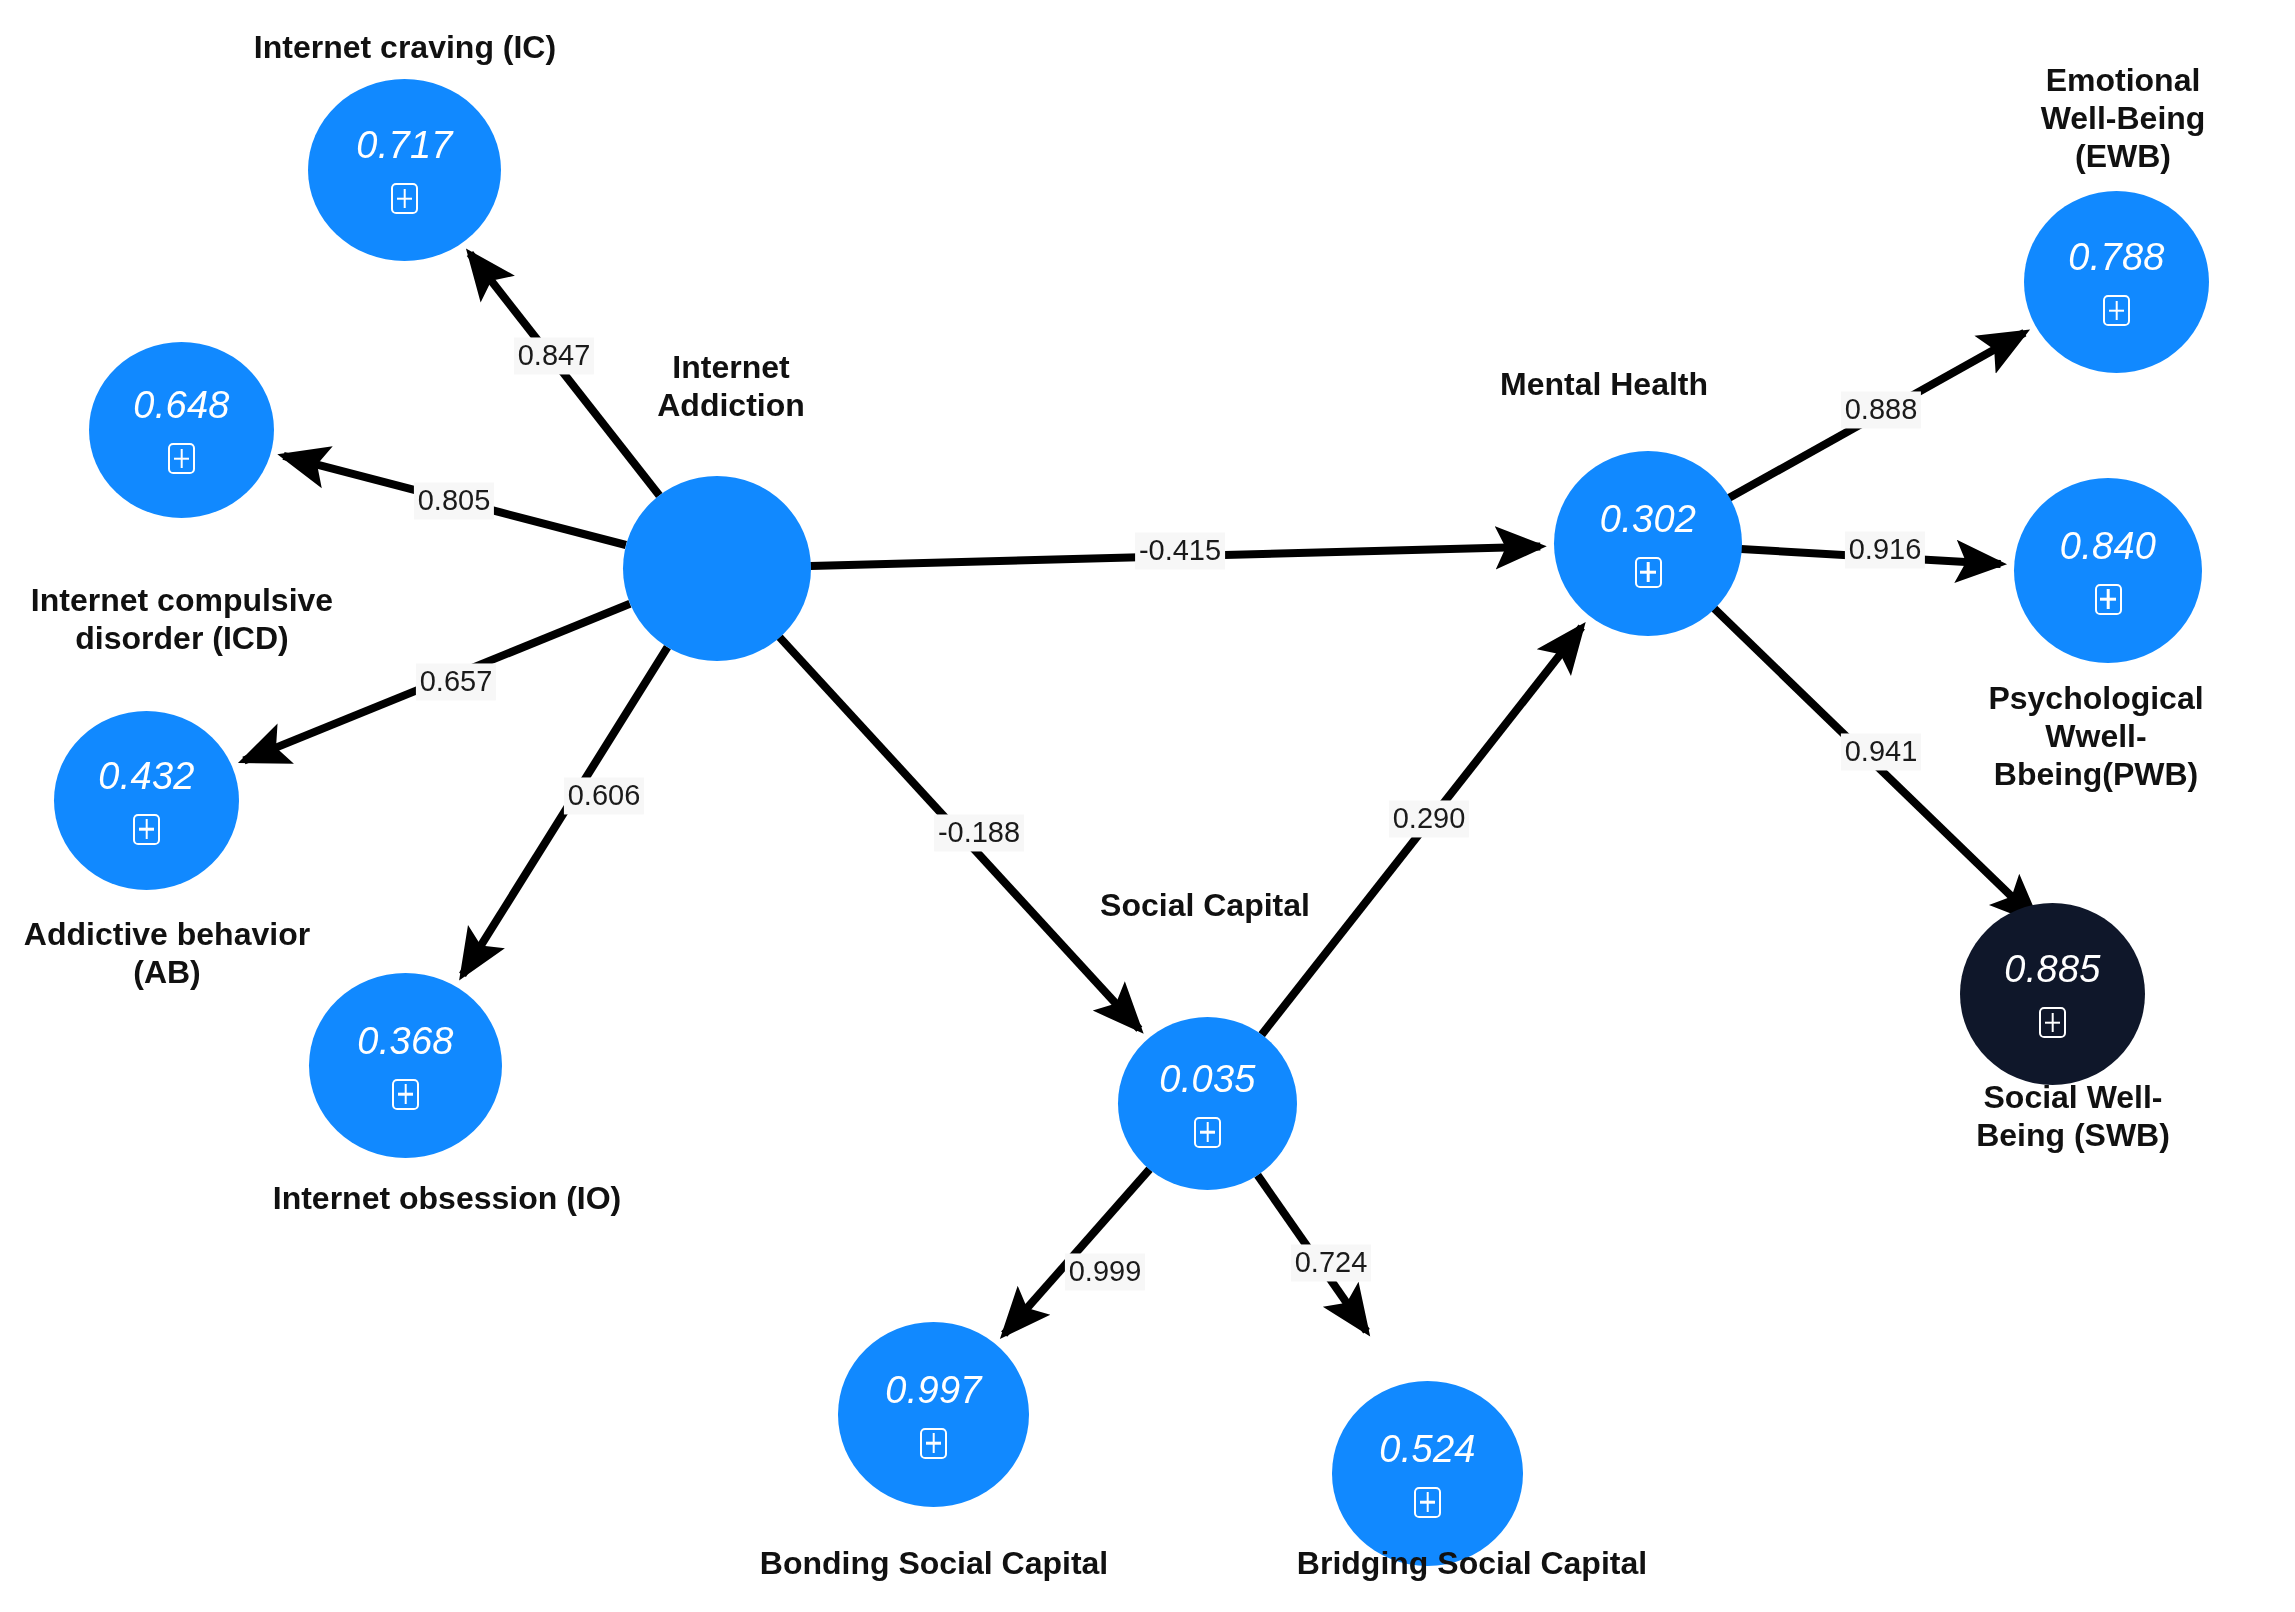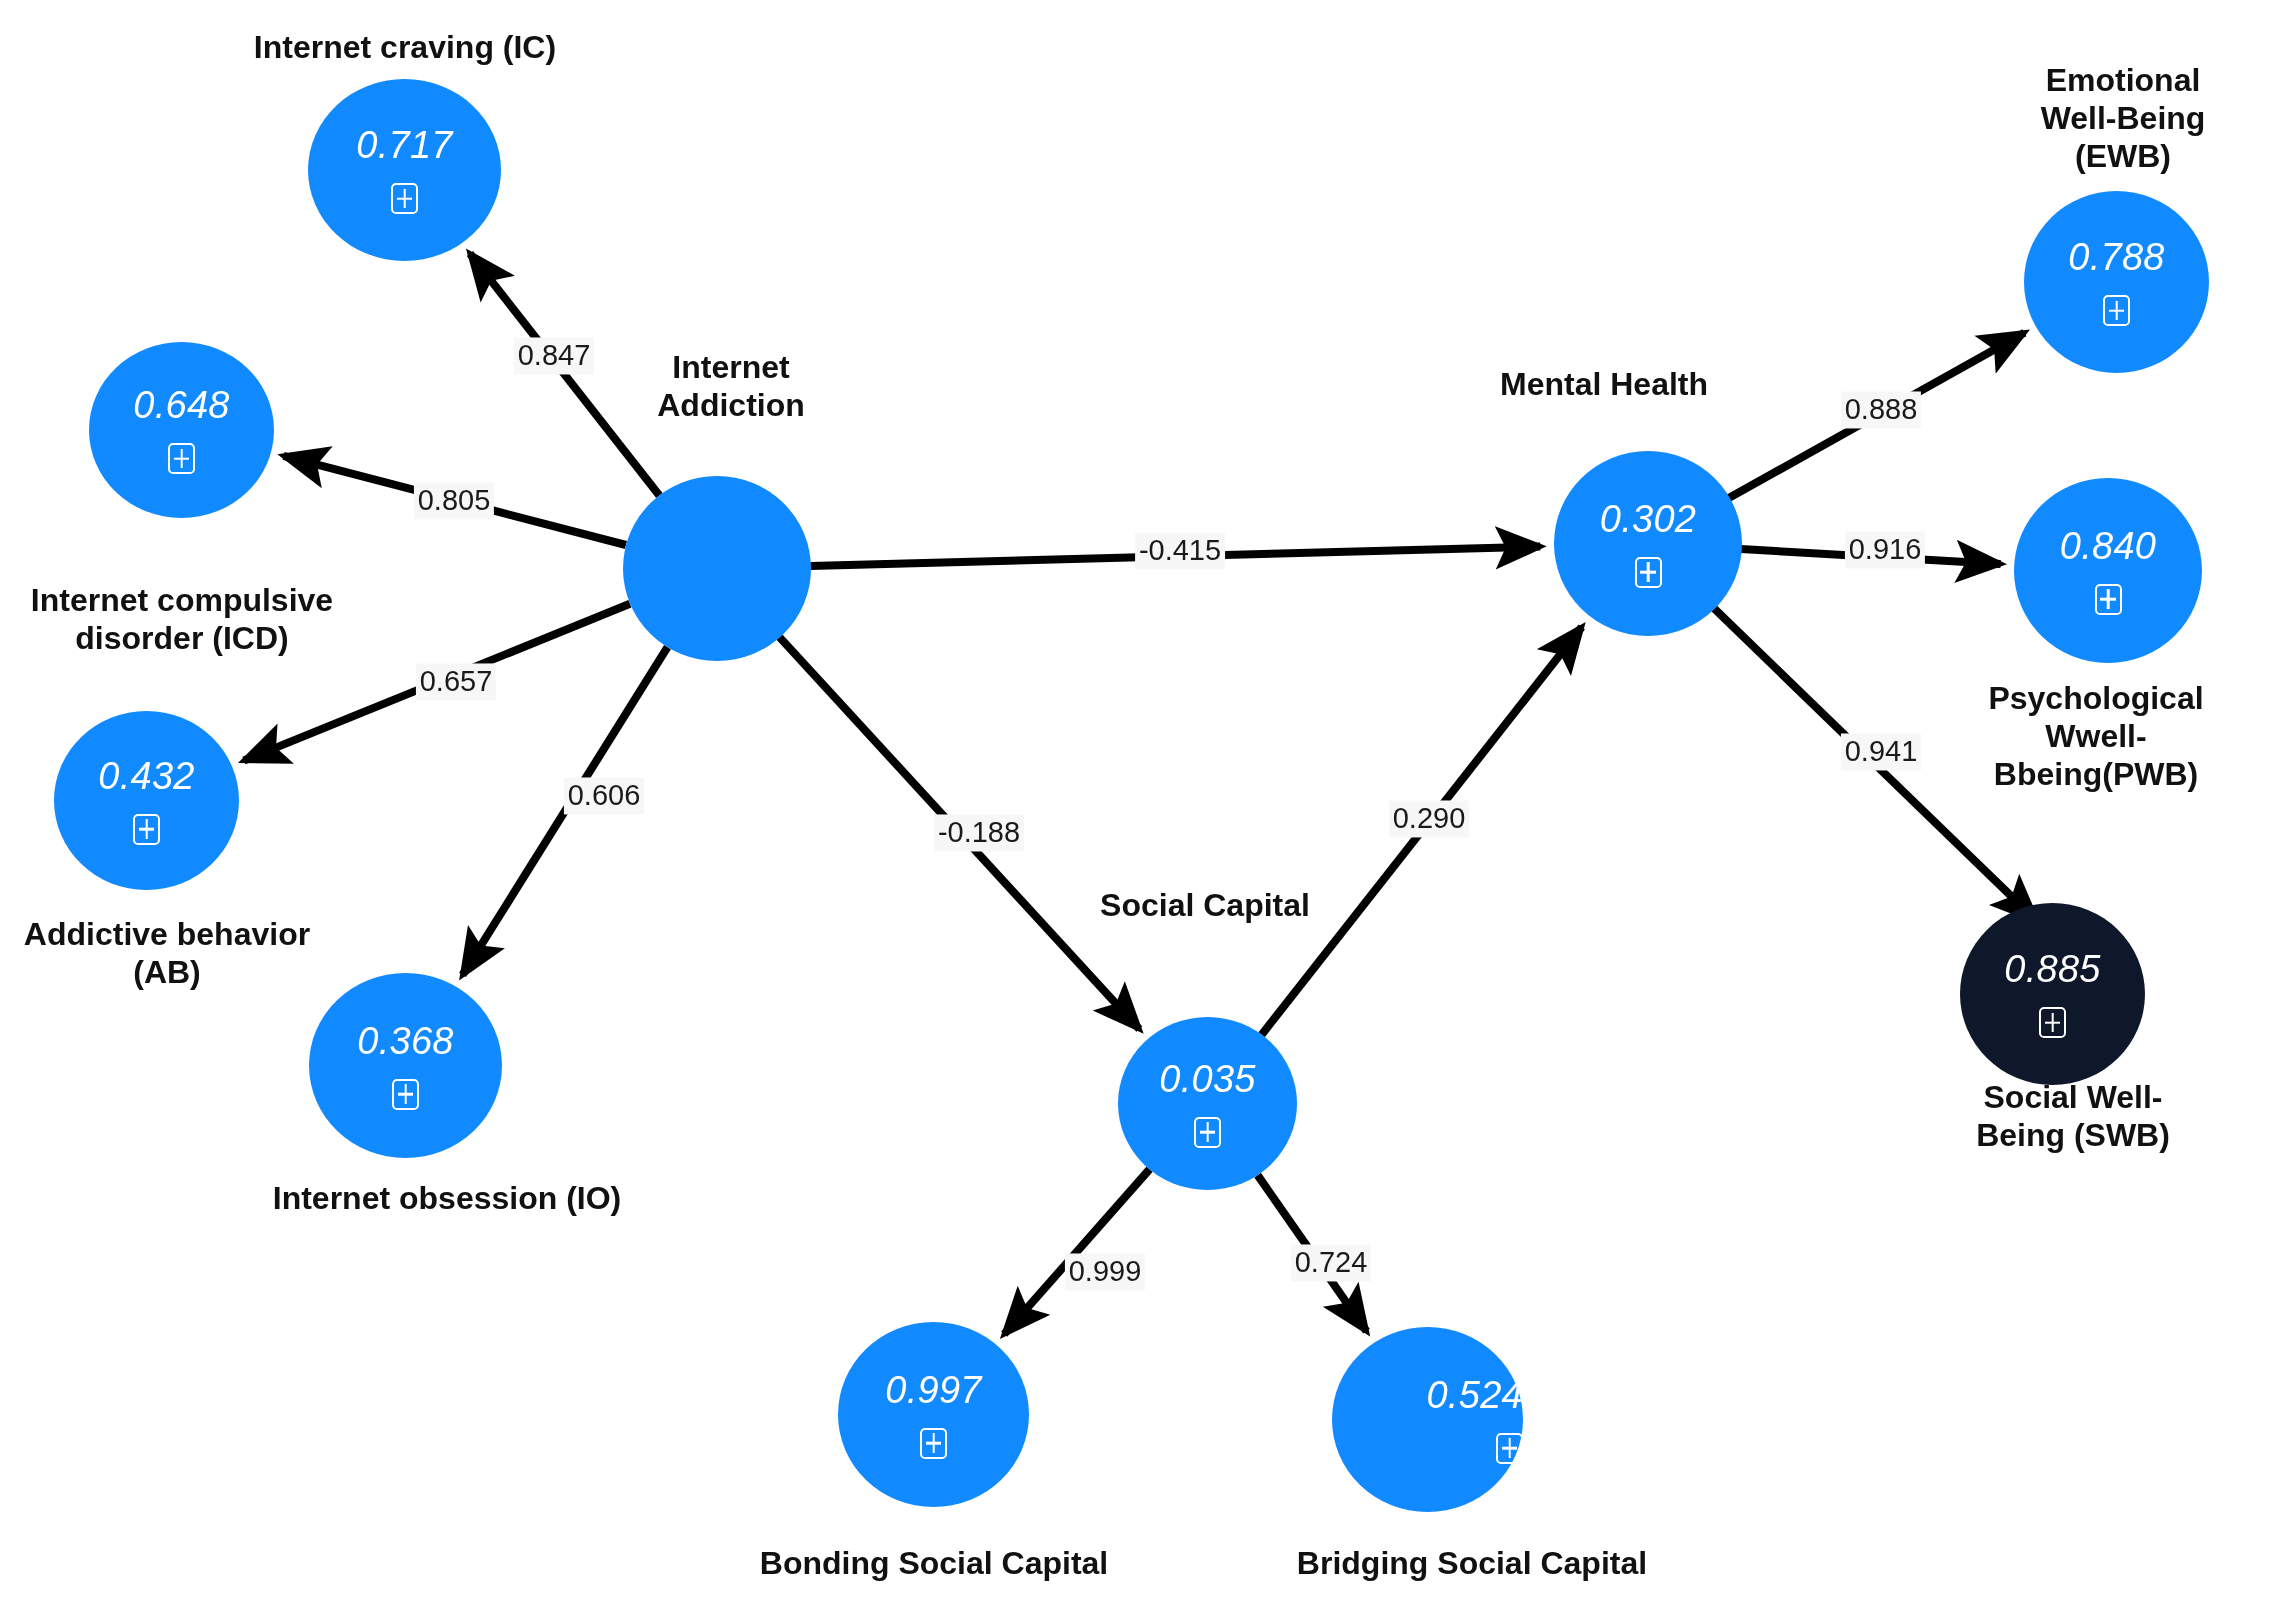--- a/index.html
+++ b/index.html
@@ -153,21 +153,21 @@
         <div class="plus-icon"></div>
       </div>
       <div class="node" style="left: 1118px; top: 1017px; width: 179px; height: 173px; background: rgb(17, 137, 255);">
         <div class="node-value">0.035</div>
         <div class="plus-icon"></div>
       </div>
       <div class="node" style="left: 838px; top: 1322px; width: 191px; height: 185px; background: rgb(17, 137, 255);">
         <div class="node-value">0.997</div>
         <div class="plus-icon"></div>
       </div>
-      <div class="node" style="left: 1332px; top: 1327px; width: 191px; height: 185px; background: rgb(17, 137, 255); align-items: flex-end;">
+      <div class="node" style="left: 1332px; top: 1381px; width: 191px; height: 185px; background: rgb(17, 137, 255);">
         <div class="node-value">0.524</div>
         <div class="plus-icon"></div>
       </div>
     </div>
   <div id="labels-layer">
       <div class="node-label" style="left: 405px; top: 29px; transform: translateX(-50%);">Internet craving (IC)</div>
       <div class="node-label" style="left: 182px; top: 560px; transform: translateX(-50%); margin-top: 22px;">Internet compulsive
 disorder (ICD)</div>
       <div class="node-label" style="left: 167px; top: 916px; transform: translateX(-50%);">Addictive behavior
 (AB)</div>

